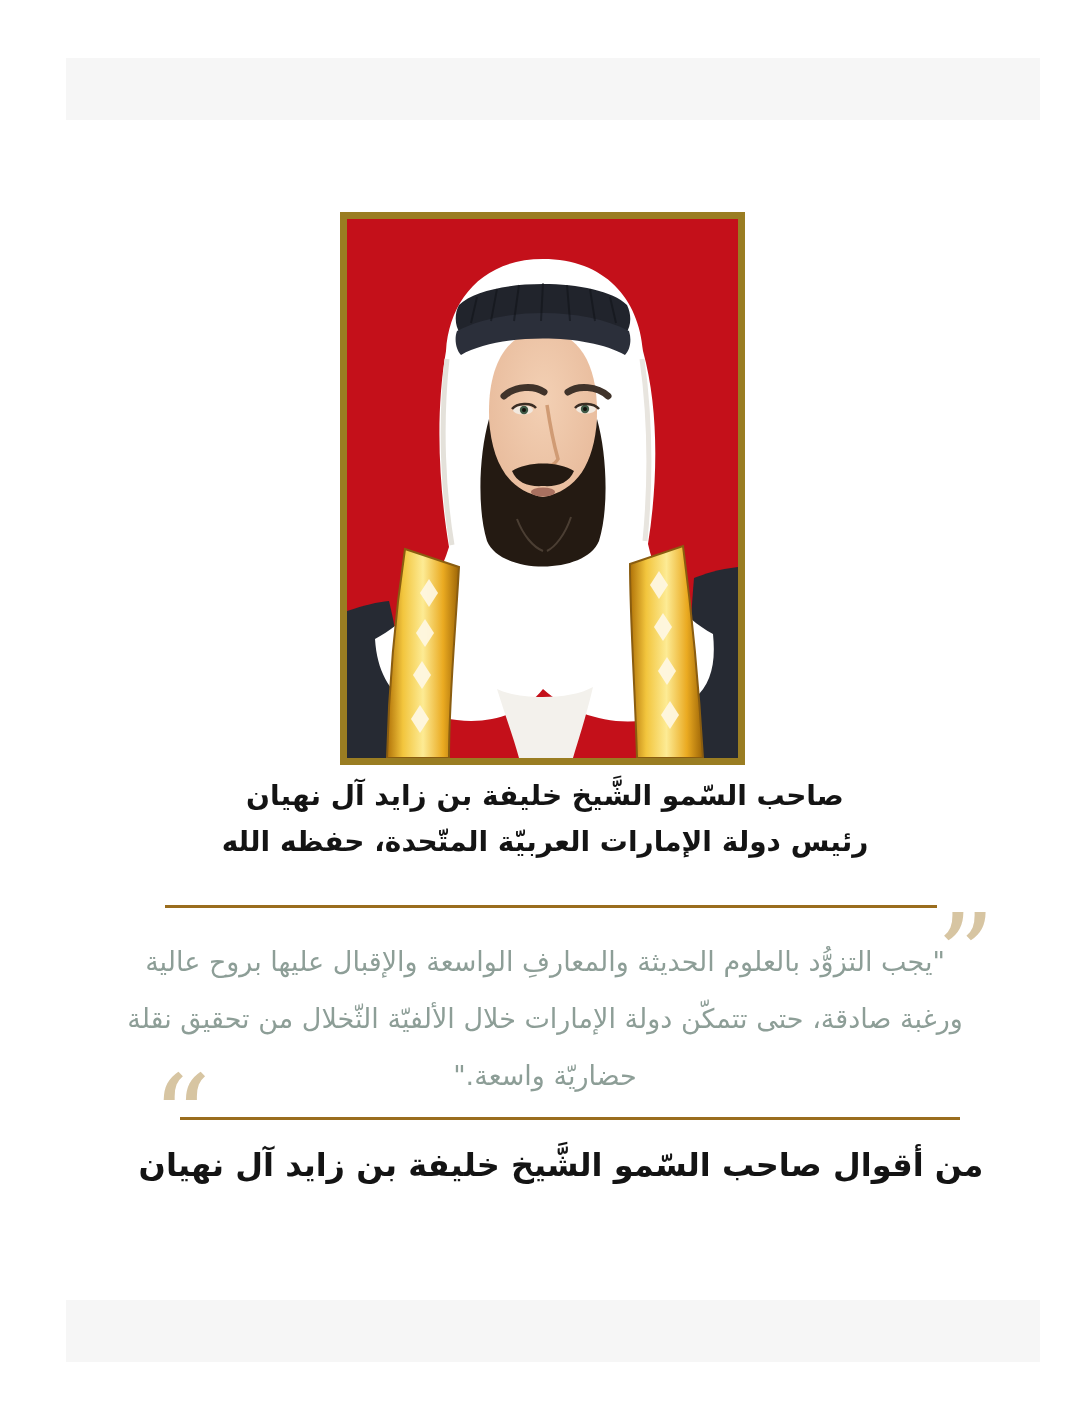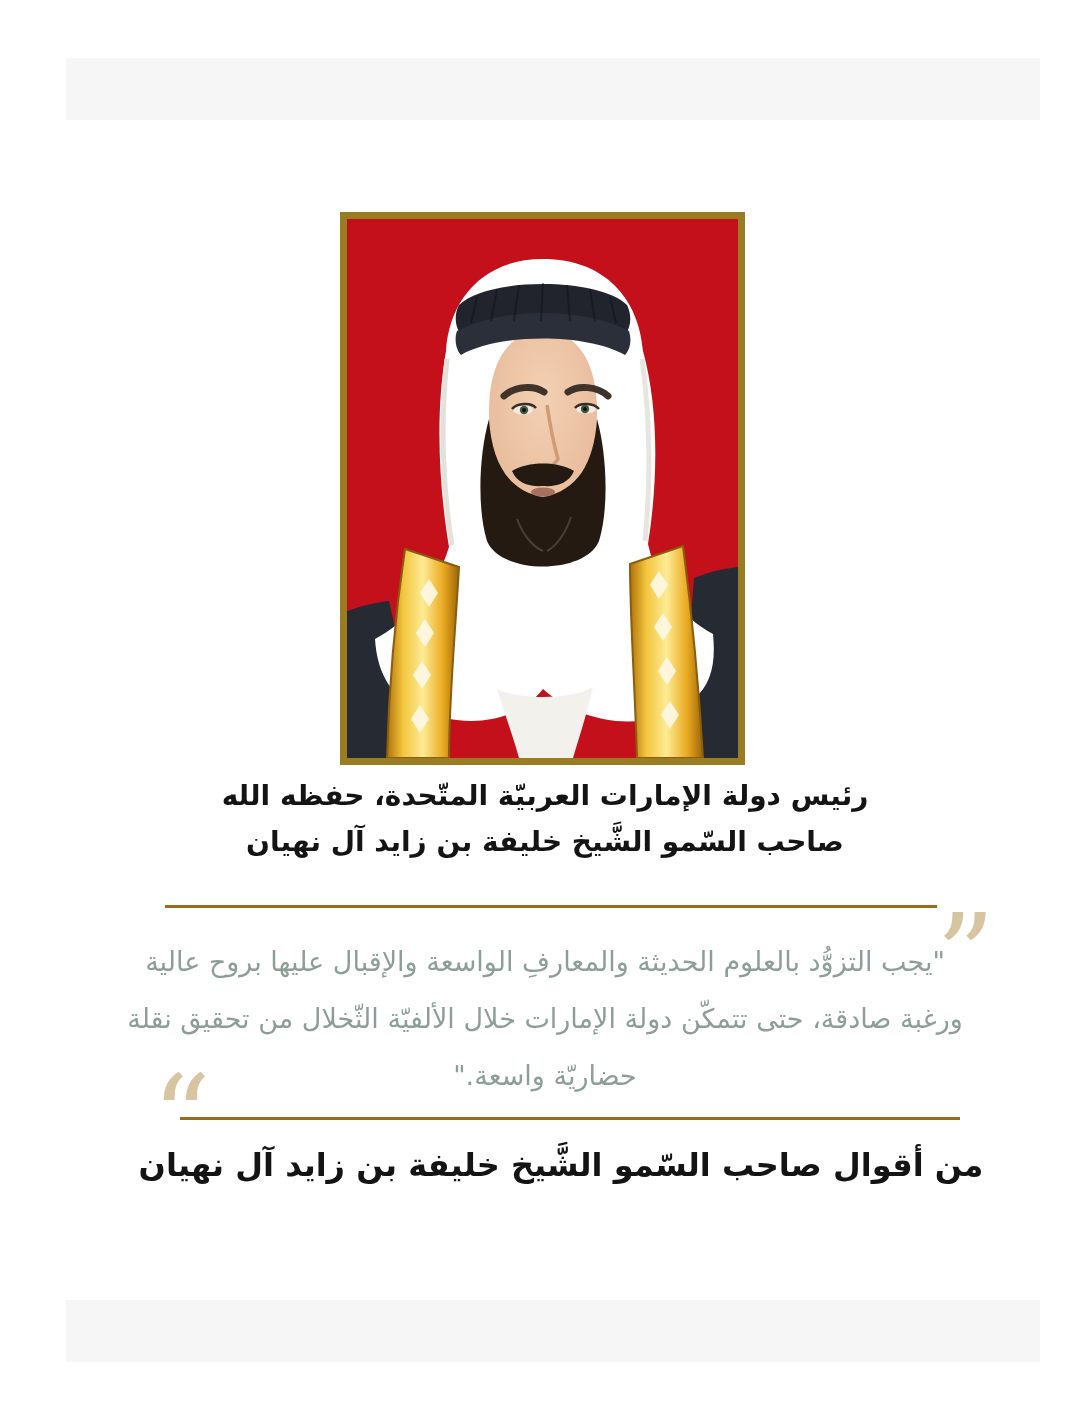--- a/index.html
+++ b/index.html
@@ -158,22 +158,22 @@
         <ellipse cx="196" cy="273" rx="12" ry="4.5" fill="#a8705f"></ellipse>
         <g stroke="#6b5d4f" stroke-width="2" opacity="0.55" fill="none">
           <path d="M170,300 C176,316 186,328 196,332"></path>
           <path d="M224,298 C218,316 208,328 200,332"></path>
         </g>
       </g>
     </svg>
   </figure>
 
   <div class="caption">
+    <p>صاحب السّمو الشَّيخ خليفة بن زايد آل نهيان</p>
     <p>رئيس دولة الإمارات العربيّة المتّحدة، حفظه الله</p>
-    <p>صاحب السّمو الشَّيخ خليفة بن زايد آل نهيان</p>
   </div>
 
   <div class="rule top-rule"></div>
   <span class="qmark close">”</span>
 
   <div class="quote-text">
     <p>"يجب التزوُّد بالعلوم الحديثة والمعارفِ الواسعة والإقبال عليها بروح عالية</p>
     <p>ورغبة صادقة، حتى تتمكّن دولة الإمارات خلال الألفيّة الثّخلال من تحقيق نقلة</p>
     <p>حضاريّة واسعة."</p>
   </div>

